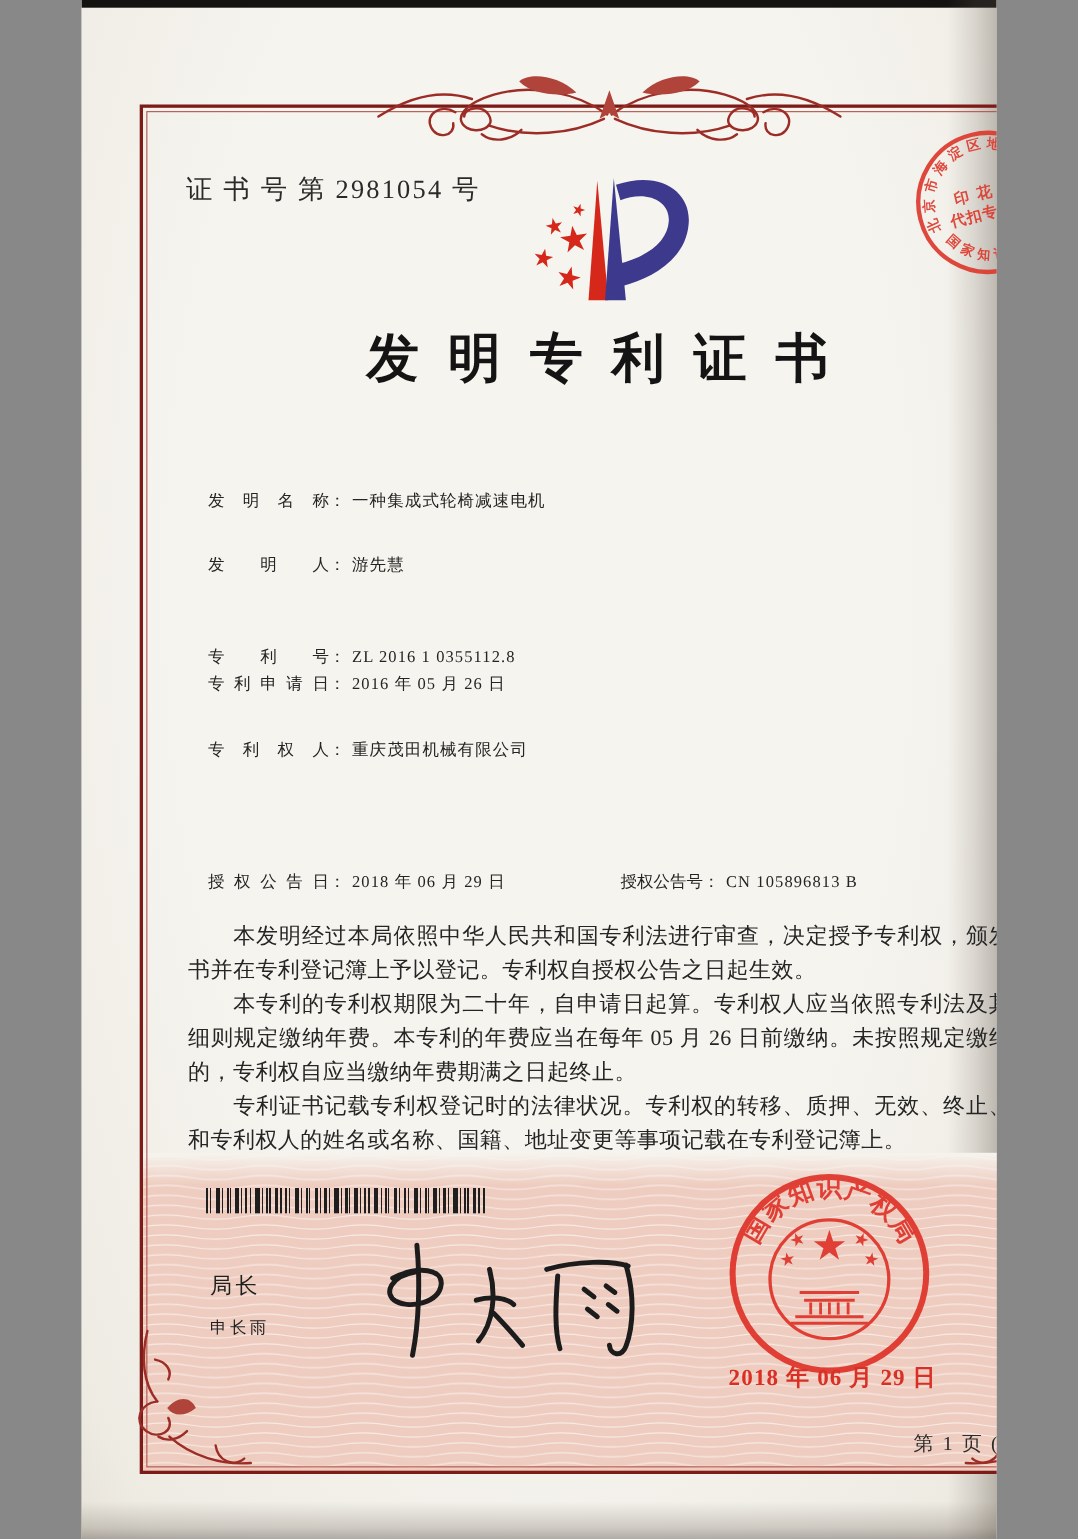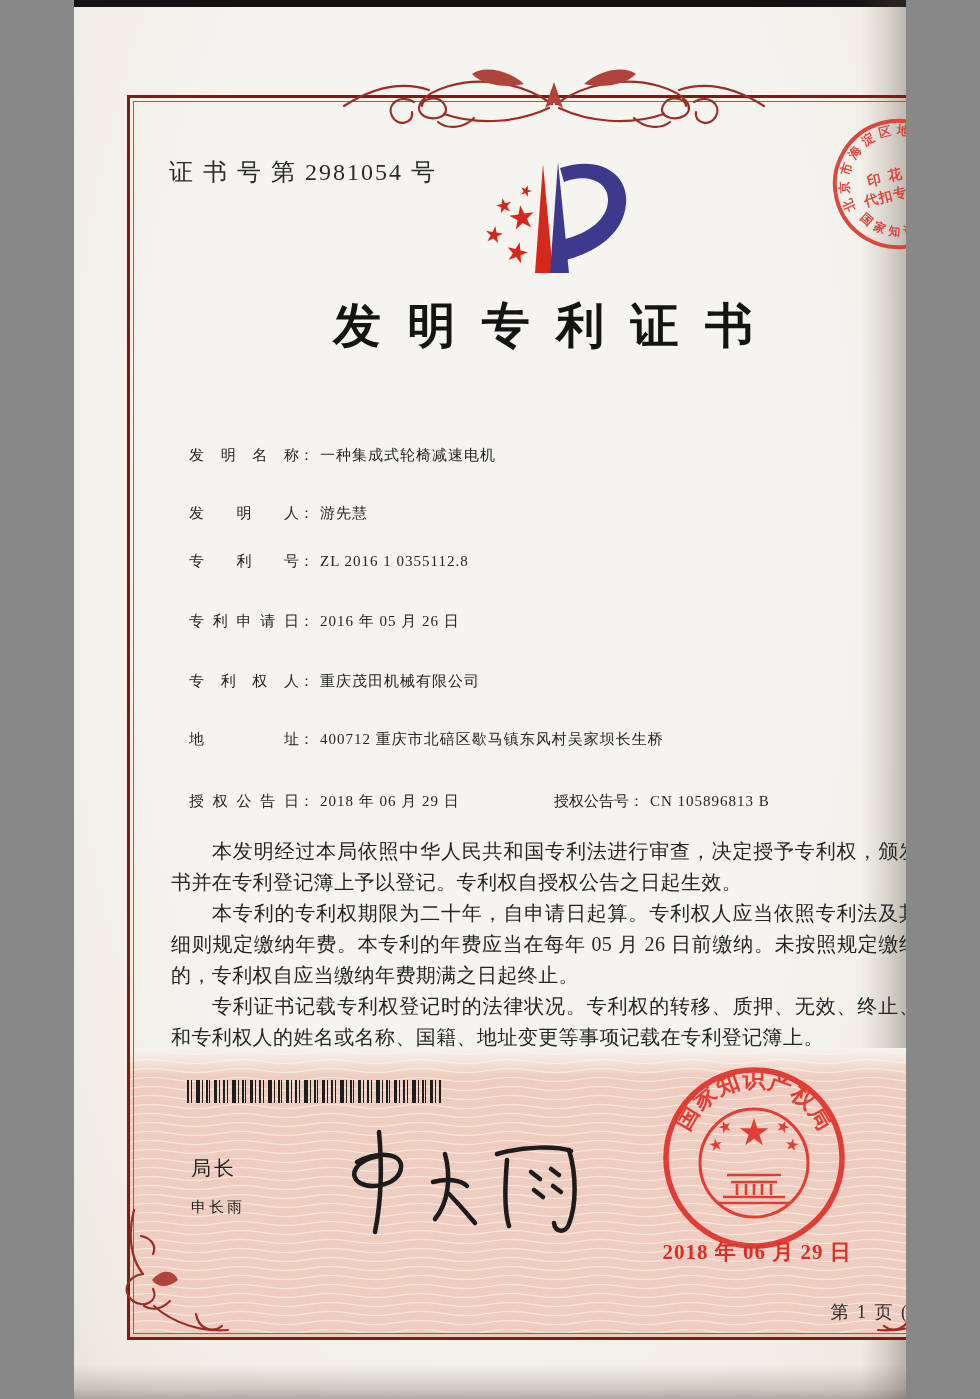--- a/index.html
+++ b/index.html
@@ -25,21 +25,21 @@
   .ornament-br{position:absolute;left:792px;top:1206px;}
   .cert-no{position:absolute;left:95px;top:156px;font-size:24px;letter-spacing:2px;color:#2a2a2a;}
   .logo{position:absolute;left:400px;top:156px;}
   .stamp-wrap{position:absolute;left:750px;top:110px;width:148px;height:148px;transform:rotate(-14deg);opacity:.92;}
   .title{position:absolute;left:42px;top:294px;width:854px;margin:0;text-align:center;
     font-size:48px;font-weight:700;color:#141414;letter-spacing:.55em;text-indent:.55em;}
   .frow{position:absolute;left:115px;width:790px;height:30px;font-size:15px;color:#242424;white-space:nowrap;}
   .flabel{display:inline-block;width:110px;text-align:justify;text-align-last:justify;vertical-align:top;}
   .fcolon{display:inline-block;margin-right:6px;}
   .fvalue{letter-spacing:1px;}
-  .fpair2{position:absolute;left:365px;top:0;}
+  .fpair2{position:absolute;left:375px;top:0;}
   .paragraphs{position:absolute;left:97px;top:836px;width:790px;font-size:20px;line-height:31px;
     color:#252525;text-align:justify;letter-spacing:.4px;}
   .paragraphs p{margin:0;text-indent:2.05em;}
   .barcode{position:absolute;left:113px;top:1080px;width:254px;height:23px;
     background:repeating-linear-gradient(90deg,
       #1e1e1e 0 2px, transparent 2px 4px, #1e1e1e 4px 5px, transparent 5px 9px,
       #1e1e1e 9px 13px, transparent 13px 15px, #1e1e1e 15px 16px, transparent 16px 19px,
       #1e1e1e 19px 21px, transparent 21px 22px, #1e1e1e 22px 23px, transparent 23px 27px,
       #1e1e1e 27px 30px, transparent 30px 32px, #1e1e1e 32px 33px, transparent 33px 36px);}
   .sig-title{position:absolute;left:117px;top:1155px;font-size:20px;color:#1f1f1f;letter-spacing:3px;}
@@ -147,31 +147,28 @@
   </div>
 
   <h1 class="title">发明专利证书</h1>
 
   <div class="frow" style="top:446px">
     <span class="flabel">发明名称</span><span class="fcolon">：</span><span class="fvalue">一种集成式轮椅减速电机</span>
   </div>
   <div class="frow" style="top:504px">
     <span class="flabel">发明人</span><span class="fcolon">：</span><span class="fvalue">游先慧</span>
   </div>
-  <div class="frow" style="top:552px">
+  <div class="frow" style="top:588px">
     <span class="flabel">专利号</span><span class="fcolon">：</span><span class="fvalue">ZL 2016 1 0355112.8</span>
   </div>
   <div class="frow" style="top:612px">
     <span class="flabel">专利申请日</span><span class="fcolon">：</span><span class="fvalue">2016 年 05 月 26 日</span>
   </div>
   <div class="frow" style="top:672px">
     <span class="flabel">专利权人</span><span class="fcolon">：</span><span class="fvalue">重庆茂田机械有限公司</span>
-  </div>
-  <div class="frow" style="top:730px">
-    <span class="flabel">地址</span><span class="fcolon">：</span><span class="fvalue">400712  重庆市北碚区歇马镇东风村吴家坝长生桥</span>
   </div>
   <div class="frow" style="top:792px">
     <span class="flabel">授权公告日</span><span class="fcolon">：</span><span class="fvalue">2018 年 06 月 29 日</span>
     <span class="fpair2">
       <span>授权公告号</span><span class="fcolon">：</span><span class="fvalue">CN 105896813 B</span>
     </span>
   </div>
 
   <div class="paragraphs">
     <p>本发明经过本局依照中华人民共和国专利法进行审查，决定授予专利权，颁发本证书并在专利登记簿上予以登记。专利权自授权公告之日起生效。</p>

